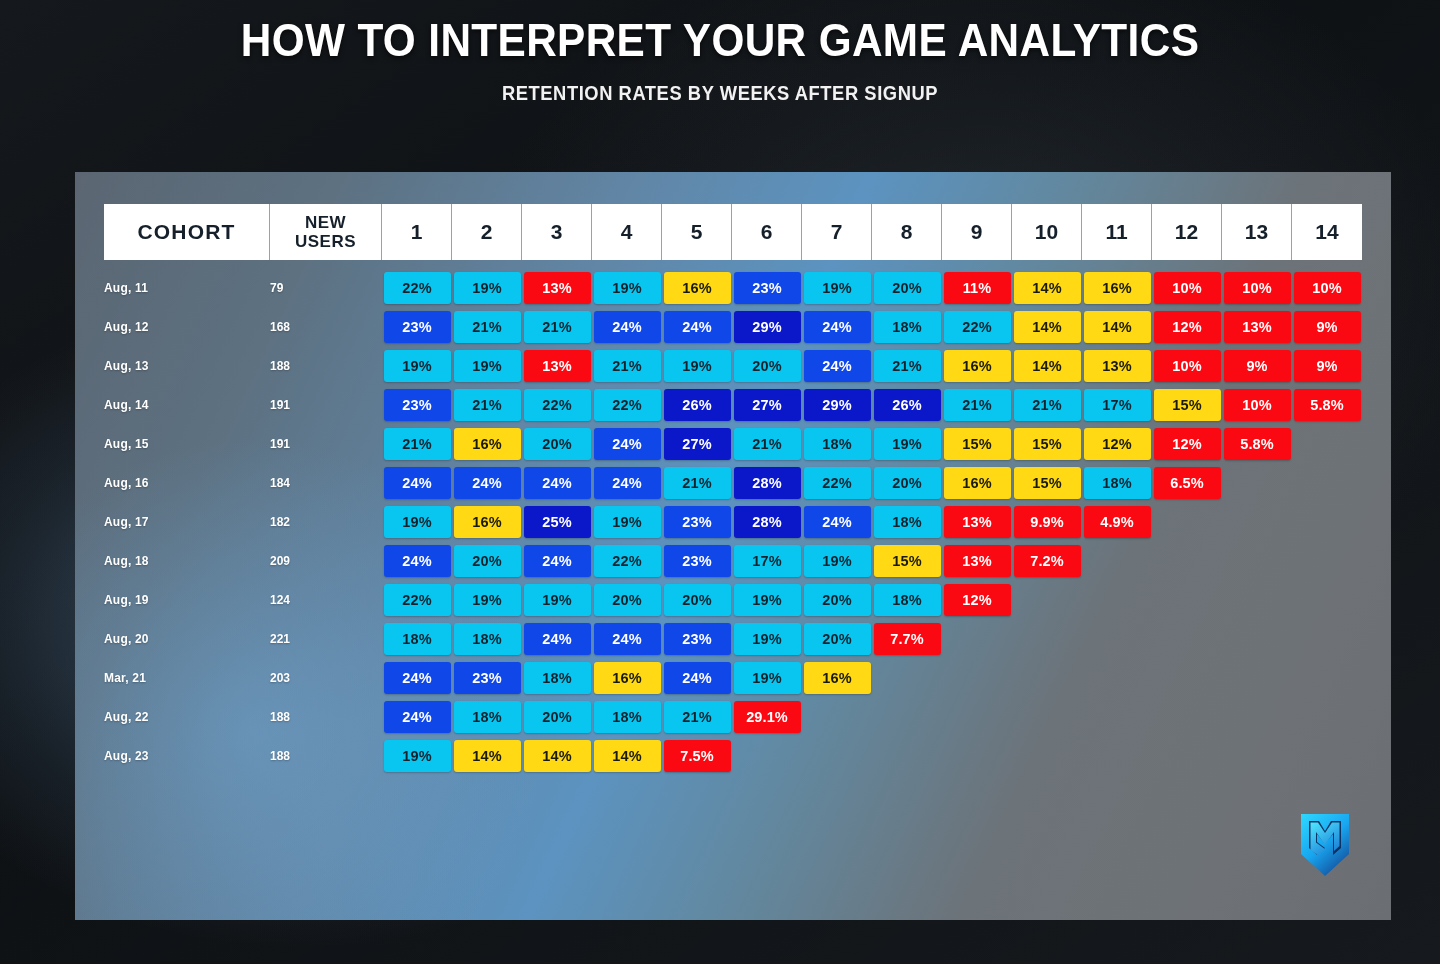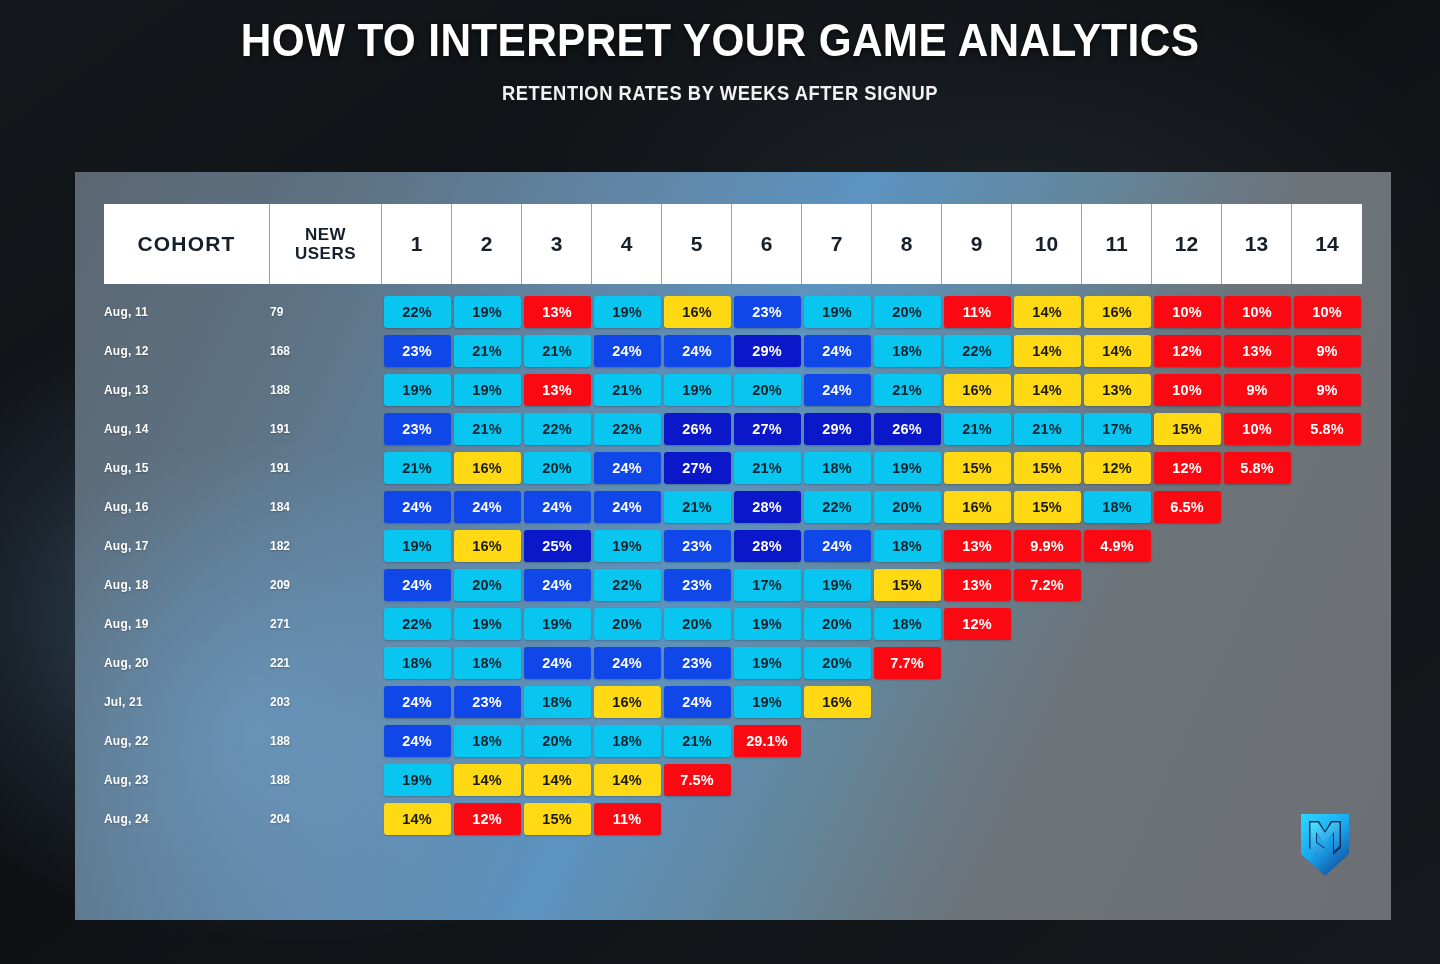--- a/index.html
+++ b/index.html
@@ -87,21 +87,21 @@
   }
   table.grid td, table.grid th { padding: 0; }
 
   
   .hcell {
     background: #ffffff;
     color: #15202b;
     font-weight: 700;
     text-align: center;
     vertical-align: middle;
-    height: 80px;
+    height: 56px;
     border-right: 1.5px solid #9aa1a8;
     font-size: 22px;
     line-height: 1.12;
   }
   .hcell.cohort  { width: 166px; font-size: 21px; letter-spacing: 1.2px; }
   .hcell.newu    { width: 112px; font-size: 17px; letter-spacing: 0.5px; }
   .hcell.wk      { width: 70px;  font-size: 21px; }
   .hcell.last    { border-right: none; }
 
   .header-row-spacer td { height: 8px; }
@@ -544,21 +544,21 @@
           <td class="c-data">
             <div class="chip lv-red">7.2%</div>
           </td>
           <td class="c-data empty"></td>
           <td class="c-data empty"></td>
           <td class="c-data empty"></td>
           <td class="c-data empty"></td>
         </tr>
         <tr>
           <td class="c-date">Aug, 19</td>
-          <td class="c-users">271</td>
+          <td class="c-users">124</td>
           <td class="c-data">
             <div class="chip lv-cyan">22%</div>
           </td>
           <td class="c-data">
             <div class="chip lv-cyan">19%</div>
           </td>
           <td class="c-data">
             <div class="chip lv-cyan">19%</div>
           </td>
           <td class="c-data">
@@ -613,21 +613,21 @@
             <div class="chip lv-red">7.7%</div>
           </td>
           <td class="c-data empty"></td>
           <td class="c-data empty"></td>
           <td class="c-data empty"></td>
           <td class="c-data empty"></td>
           <td class="c-data empty"></td>
           <td class="c-data empty"></td>
         </tr>
         <tr>
-          <td class="c-date">Jul, 21</td>
+          <td class="c-date">Mar, 21</td>
           <td class="c-users">203</td>
           <td class="c-data">
             <div class="chip lv-blue">24%</div>
           </td>
           <td class="c-data">
             <div class="chip lv-blue">23%</div>
           </td>
           <td class="c-data">
             <div class="chip lv-cyan">18%</div>
           </td>
@@ -692,46 +692,20 @@
           </td>
           <td class="c-data">
             <div class="chip lv-yellow">14%</div>
           </td>
           <td class="c-data">
             <div class="chip lv-yellow">14%</div>
           </td>
           <td class="c-data">
             <div class="chip lv-red">7.5%</div>
           </td>
-          <td class="c-data empty"></td>
-          <td class="c-data empty"></td>
-          <td class="c-data empty"></td>
-          <td class="c-data empty"></td>
-          <td class="c-data empty"></td>
-          <td class="c-data empty"></td>
-          <td class="c-data empty"></td>
-          <td class="c-data empty"></td>
-          <td class="c-data empty"></td>
-        </tr>
-        <tr>
-          <td class="c-date">Aug, 24</td>
-          <td class="c-users">204</td>
-          <td class="c-data">
-            <div class="chip lv-yellow">14%</div>
-          </td>
-          <td class="c-data">
-            <div class="chip lv-red">12%</div>
-          </td>
-          <td class="c-data">
-            <div class="chip lv-yellow">15%</div>
-          </td>
-          <td class="c-data">
-            <div class="chip lv-red">11%</div>
-          </td>
-          <td class="c-data empty"></td>
           <td class="c-data empty"></td>
           <td class="c-data empty"></td>
           <td class="c-data empty"></td>
           <td class="c-data empty"></td>
           <td class="c-data empty"></td>
           <td class="c-data empty"></td>
           <td class="c-data empty"></td>
           <td class="c-data empty"></td>
           <td class="c-data empty"></td>
         </tr>

